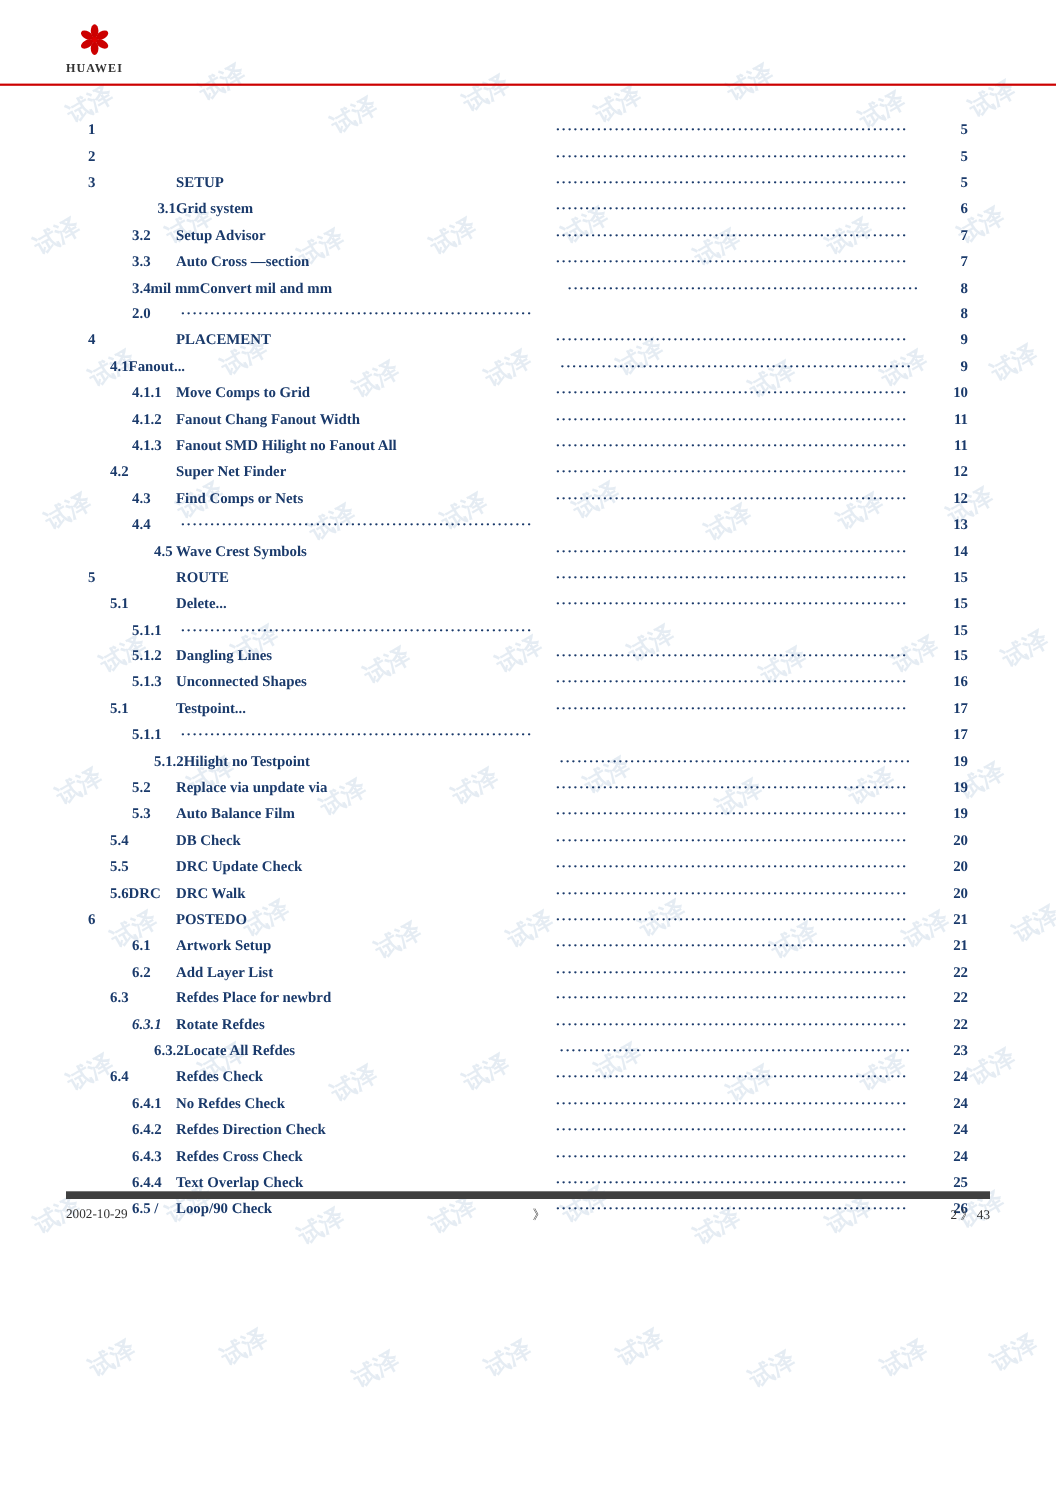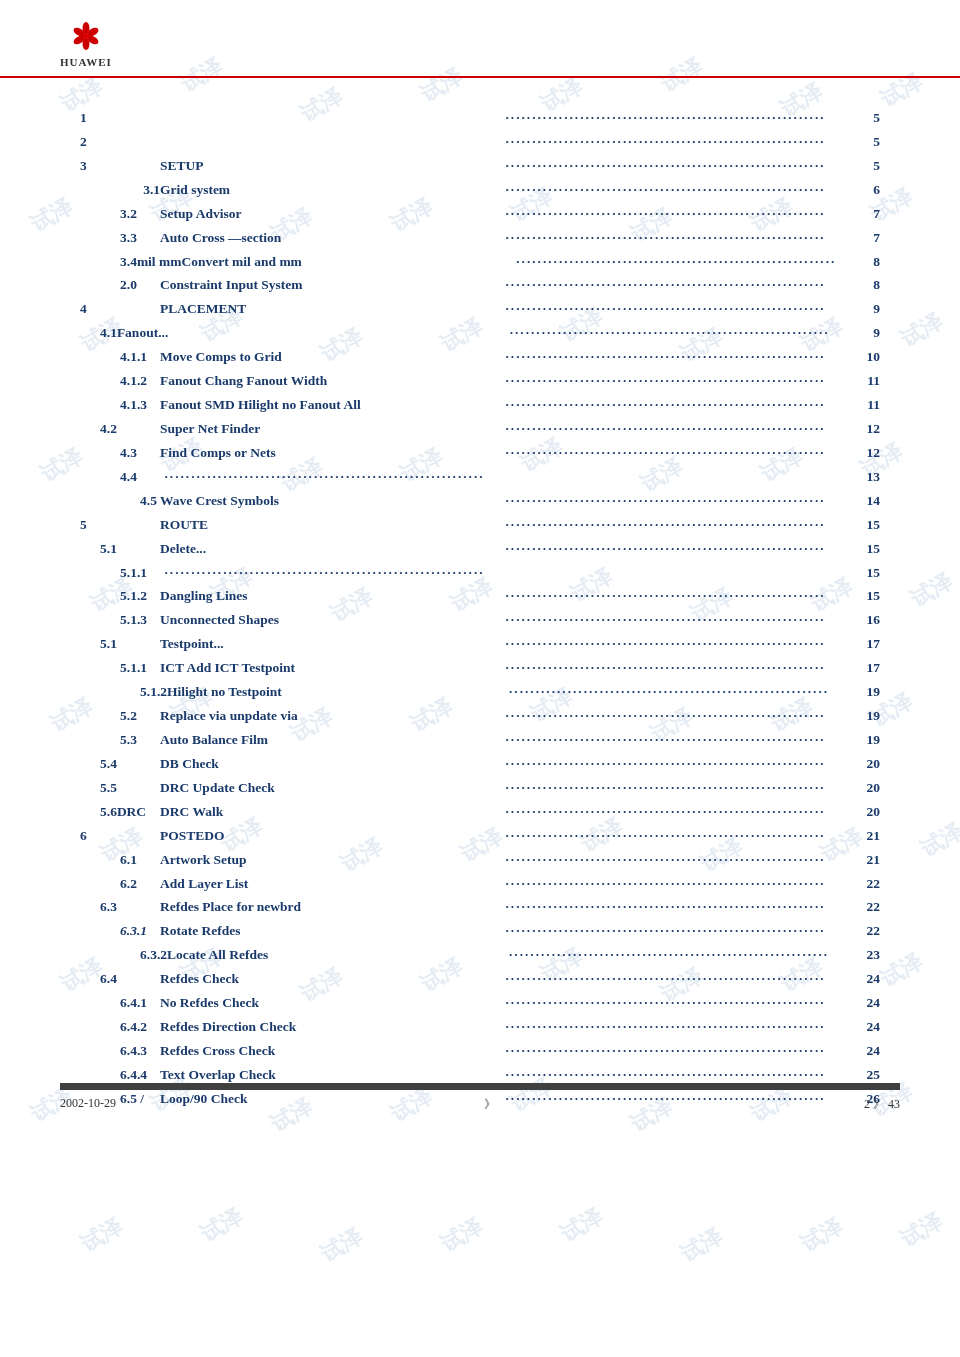--- a/index.html
+++ b/index.html
@@ -268,21 +268,20 @@
         <span class="toc-page">7</span>
       </div>
       <div class="toc-row">
         <span class="toc-num" style="padding-left: 40px;">3.4mil  mm</span>
         <span class="toc-title">Convert mil and mm</span>
         <span class="toc-dots" style="font-size: 13px;"> ···························································· </span>
         <span class="toc-page">8</span>
       </div>
       <div class="toc-row">
         <span class="toc-num" style="padding-left: 40px;">2.0</span>
-        <span class="toc-title">Constraint Input System</span>
         <span class="toc-dots" style="font-size: 13px;"> ···························································· </span>
         <span class="toc-page">8</span>
       </div>
       <div class="toc-row">
         <span class="toc-num" style="padding-left: 0px;">4</span>
         <span class="toc-title">PLACEMENT</span>
         <span class="toc-dots" style="font-size: 13px;"> ···························································· </span>
         <span class="toc-page">9</span>
       </div>
       <div class="toc-row">
@@ -362,21 +361,20 @@
         <span class="toc-page">16</span>
       </div>
       <div class="toc-row">
         <span class="toc-num" style="padding-left: 20px;">5.1</span>
         <span class="toc-title">Testpoint...</span>
         <span class="toc-dots" style="font-size: 13px;"> ···························································· </span>
         <span class="toc-page">17</span>
       </div>
       <div class="toc-row">
         <span class="toc-num" style="padding-left: 40px;">5.1.1</span>
-        <span class="toc-title">ICT    Add ICT Testpoint</span>
         <span class="toc-dots" style="font-size: 13px;"> ···························································· </span>
         <span class="toc-page">17</span>
       </div>
       <div class="toc-row">
         <span class="toc-num" style="padding-left: 60px;">5.1.2</span>
         <span class="toc-title">Hilight no Testpoint</span>
         <span class="toc-dots" style="font-size: 13px;"> ···························································· </span>
         <span class="toc-page">19</span>
       </div>
       <div class="toc-row">

